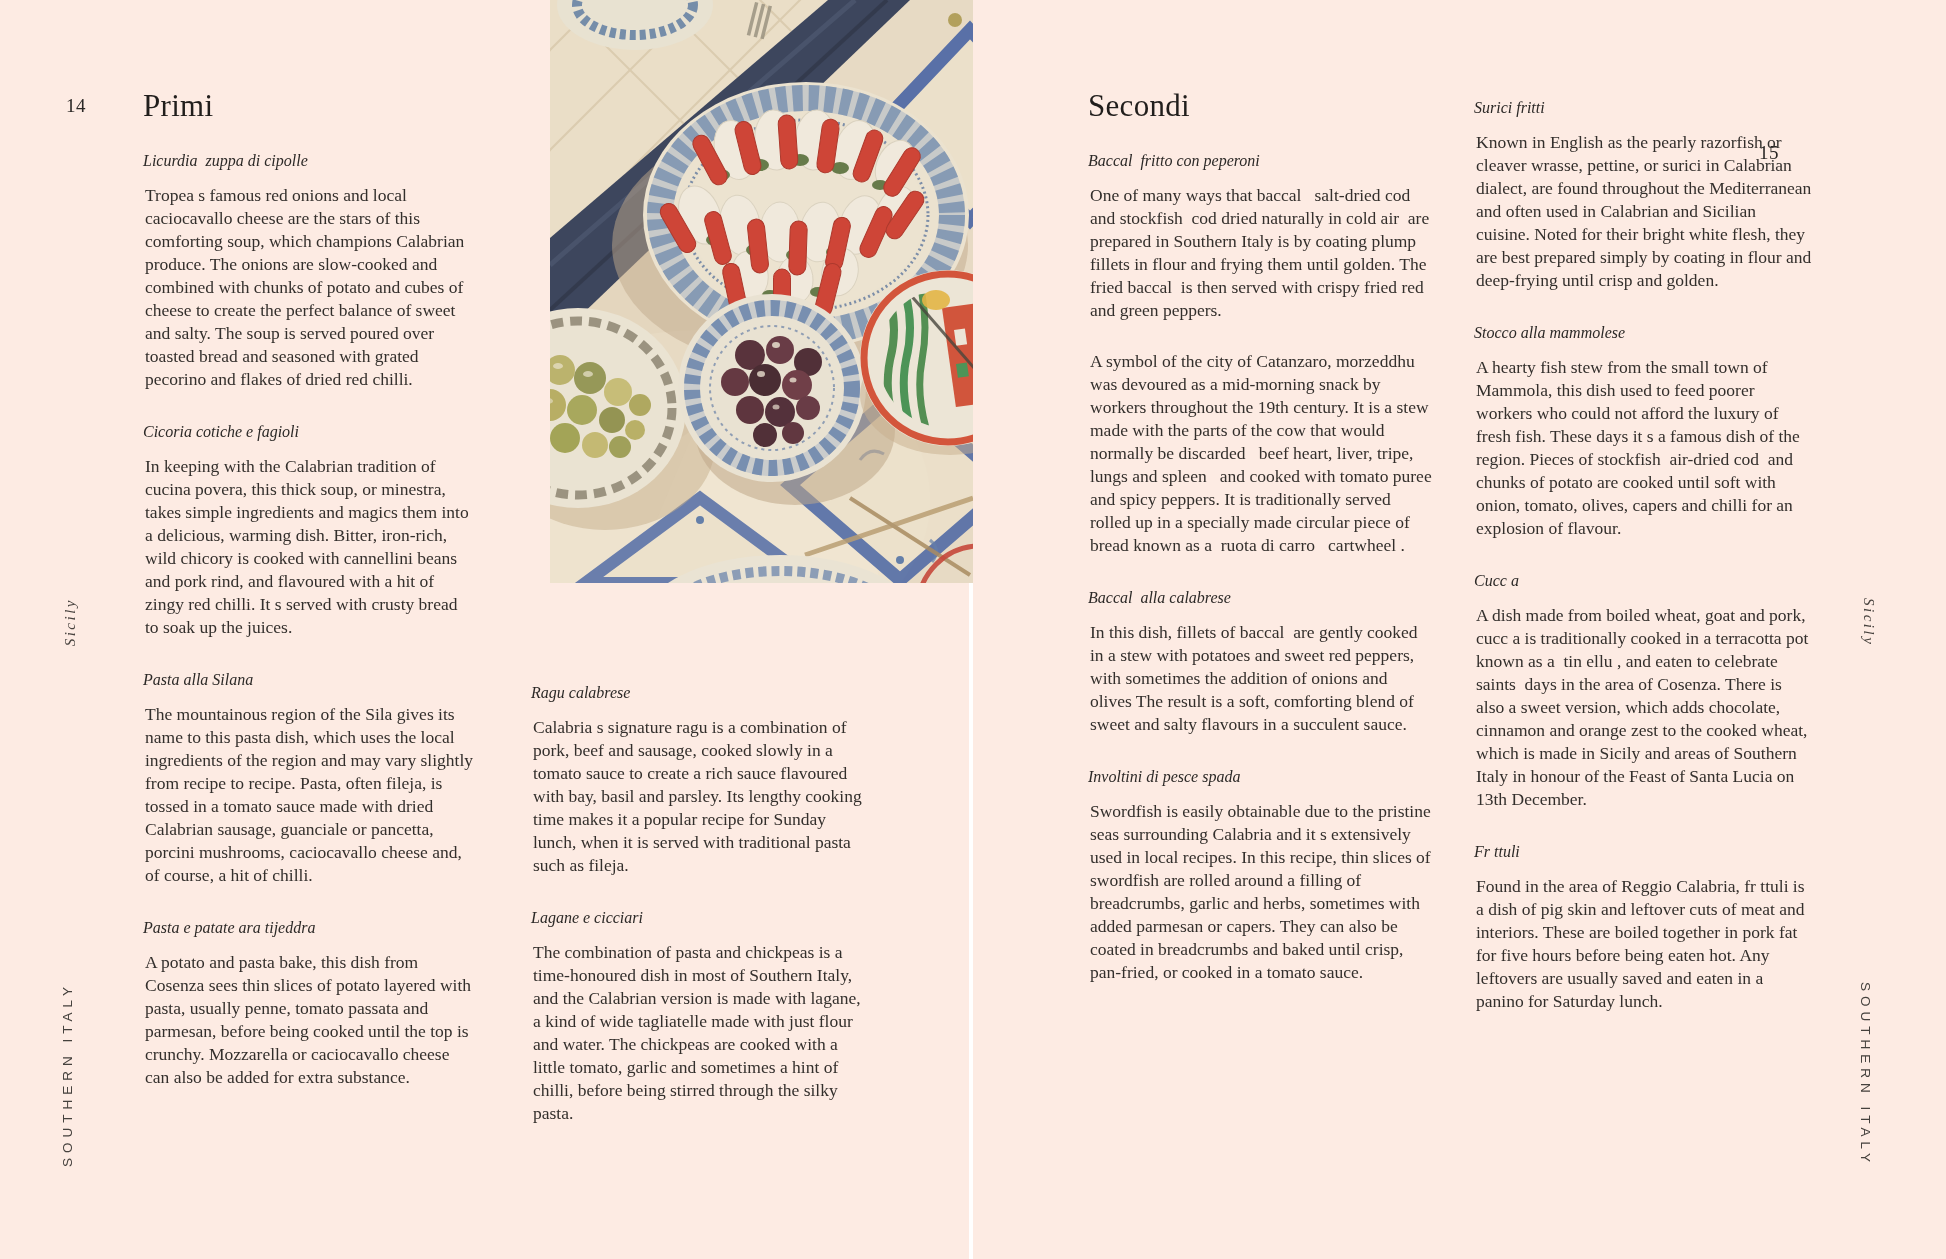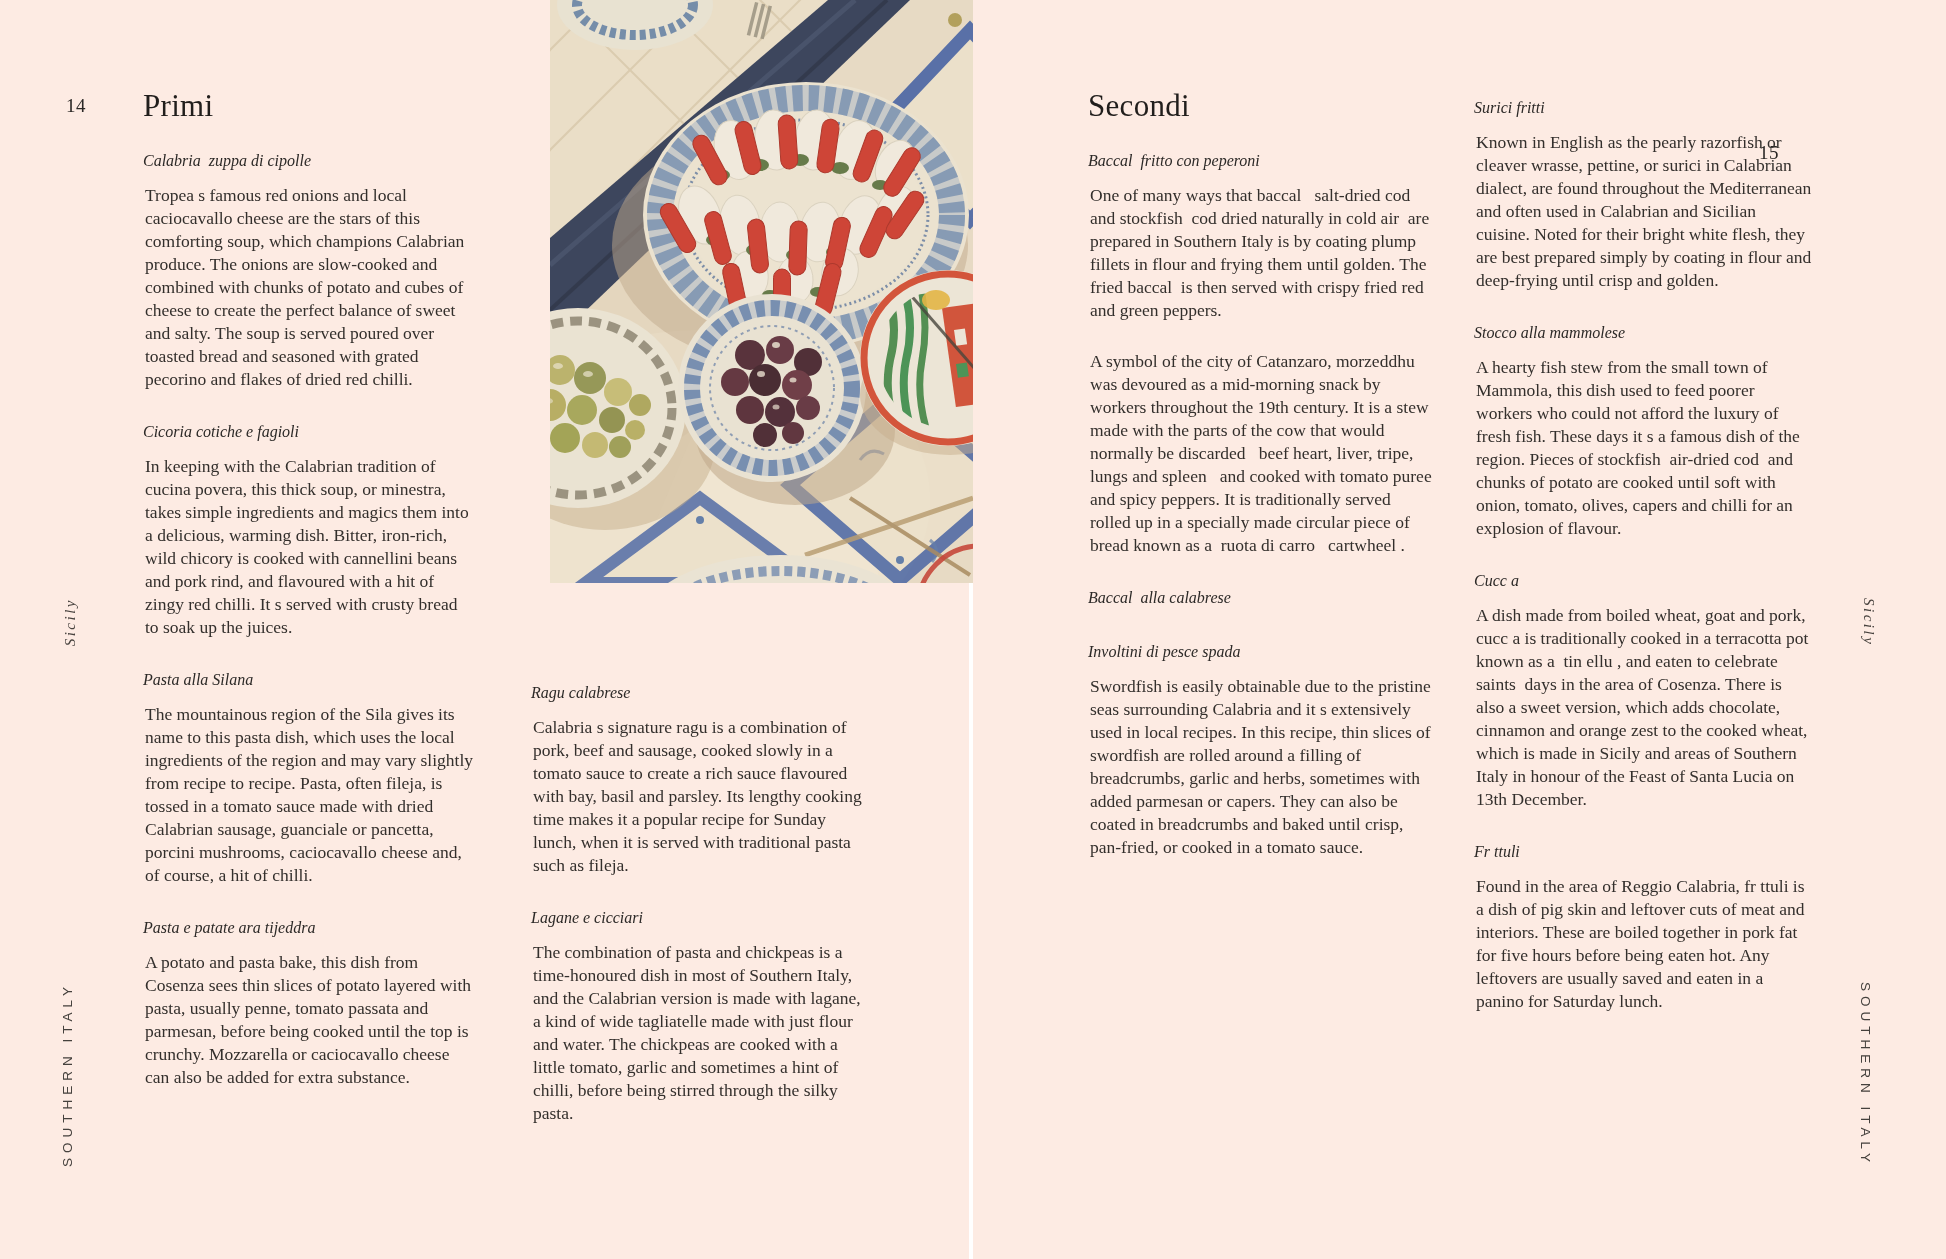--- a/index.html
+++ b/index.html
@@ -306,21 +306,21 @@
       </g>
       <circle cx="430" cy="608" r="62" fill="none" stroke="#c23b2f" stroke-width="5" opacity="0.9"></circle>
 
       <rect width="423" height="583" fill="#f4dcc0" opacity="0.08"></rect>
     </svg>
   </div>
 
   <div class="col" id="col-1">
     <h1 class="page-heading">Primi</h1>
     <div class="section">
-      <h2 class="section-title">Calabria  zuppa di cipolle</h2>
+      <h2 class="section-title">Licurdia  zuppa di cipolle</h2>
       <p class="section-body">Tropea s famous red onions and local caciocavallo cheese are the stars of this comforting soup, which champions Calabrian produce. The onions are slow-cooked and combined with chunks of potato and cubes of cheese to create the perfect balance of sweet and salty. The soup is served poured over toasted bread and seasoned with grated pecorino and flakes of dried red chilli.</p>
     </div>
     <div class="section">
       <h2 class="section-title">Cicoria cotiche e fagioli</h2>
       <p class="section-body">In keeping with the Calabrian tradition of cucina povera, this thick soup, or minestra, takes simple ingredients and magics them into a delicious, warming dish. Bitter, iron-rich, wild chicory is cooked with cannellini beans and pork rind, and flavoured with a hit of zingy red chilli. It s served with crusty bread to soak up the juices.</p>
     </div>
     <div class="section">
       <h2 class="section-title">Pasta alla Silana</h2>
       <p class="section-body">The mountainous region of the Sila gives its name to this pasta dish, which uses the local ingredients of the region and may vary slightly from recipe to recipe. Pasta, often fileja, is tossed in a tomato sauce made with dried Calabrian sausage, guanciale or pancetta, porcini mushrooms, caciocavallo cheese and, of course, a hit of chilli.</p>
     </div>
@@ -345,20 +345,21 @@
     <h1 class="page-heading">Secondi</h1>
     <div class="section">
       <h2 class="section-title">Baccal  fritto con peperoni</h2>
       <p class="section-body">One of many ways that baccal   salt-dried cod  and stockfish  cod dried naturally in cold air  are prepared in Southern Italy is by coating plump fillets in flour and frying them until golden. The fried baccal  is then served with crispy fried red and green peppers.</p>
     </div>
     <div class="section">
       <p class="section-body">A symbol of the city of Catanzaro, morzeddhu was devoured as a mid-morning snack by workers throughout the 19th century. It is a stew made with the parts of the cow that would normally be discarded   beef heart, liver, tripe, lungs and spleen   and cooked with tomato puree and spicy peppers. It is traditionally served rolled up in a specially made circular piece of bread known as a  ruota di carro   cartwheel .</p>
     </div>
     <div class="section">
       <h2 class="section-title">Baccal  alla calabrese</h2>
+      <p class="section-body">In this dish, fillets of baccal  are gently cooked in a stew with potatoes and sweet red peppers, with sometimes the addition of onions and olives The result is a soft, comforting blend of sweet and salty flavours in a succulent sauce.</p>
     </div>
     <div class="section">
       <h2 class="section-title">Involtini di pesce spada</h2>
       <p class="section-body">Swordfish is easily obtainable due to the pristine seas surrounding Calabria and it s extensively used in local recipes. In this recipe, thin slices of swordfish are rolled around a filling of breadcrumbs, garlic and herbs, sometimes with added parmesan or capers. They can also be coated in breadcrumbs and baked until crisp, pan-fried, or cooked in a tomato sauce.</p>
     </div>
   </div>
 
   <div class="col" id="col-4">
     <div class="section">
       <h2 class="section-title">Surici fritti</h2>

